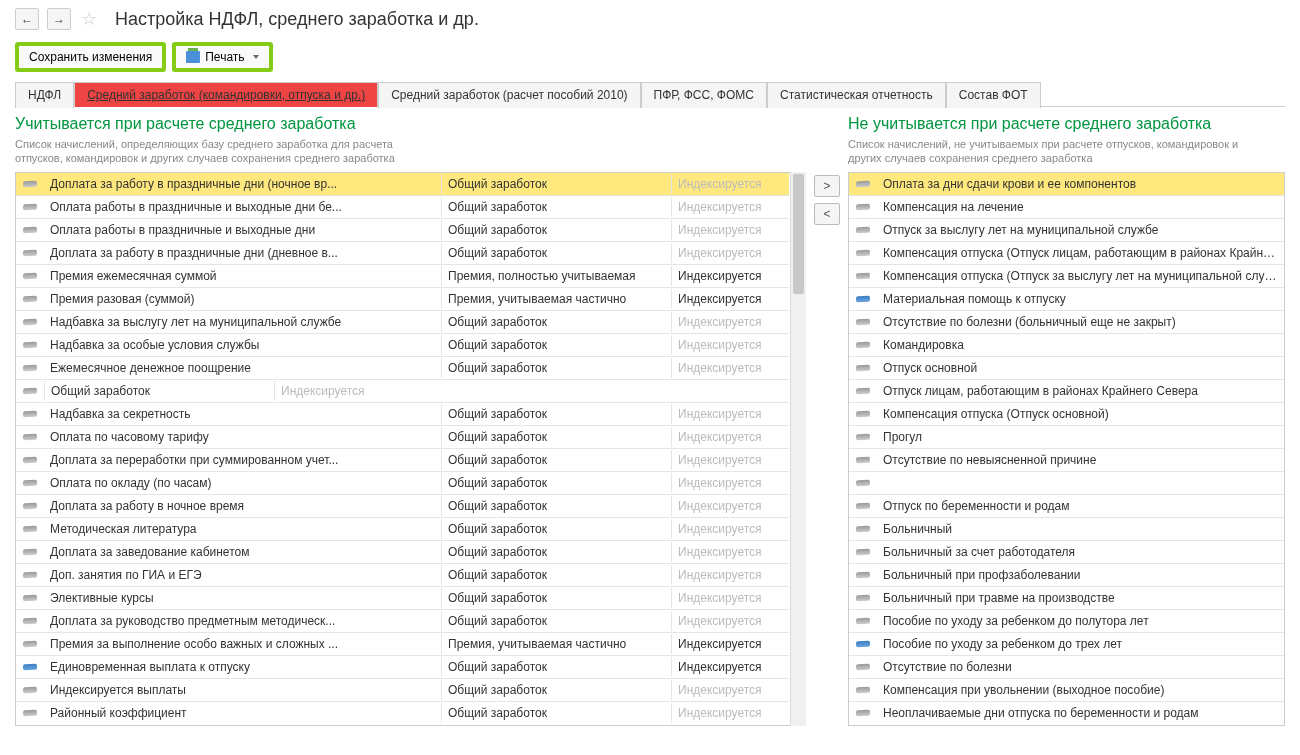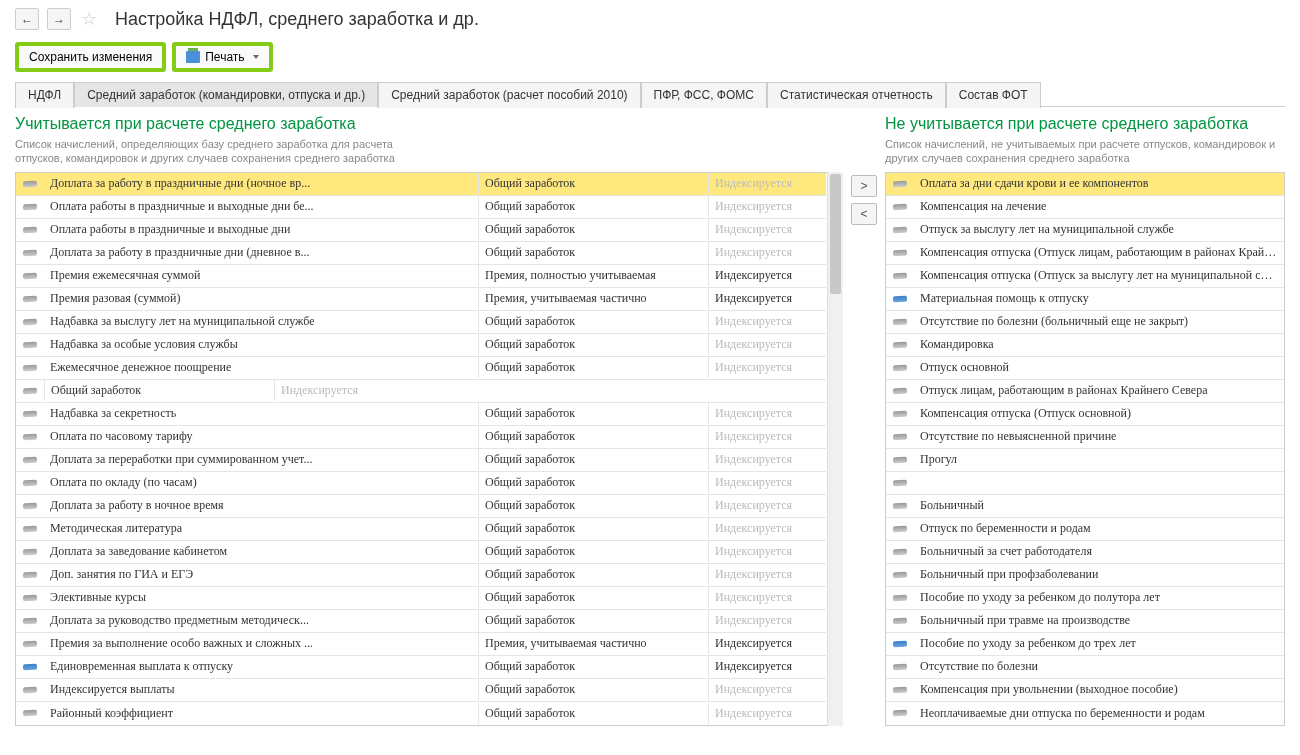--- a/index.html
+++ b/index.html
@@ -8,29 +8,29 @@
   .nav-btn { width: 24px; height: 22px; border: 1px solid #ccc; background: #f5f5f5; display: flex; align-items: center; justify-content: center; cursor: pointer; border-radius: 2px; }
   .star-icon { width: 20px; height: 20px; display: flex; align-items: center; justify-content: center; color: #ccc; font-size: 18px; }
   .page-title { font-size: 18px; color: #333; margin-left: 8px; }
   .toolbar { display: flex; gap: 6px; padding: 4px 15px 8px; }
   .tbtn { border: 4px solid #84cc16; background: #fafafa; padding: 4px 10px; border-radius: 3px; cursor: pointer; font-size: 12px; display: flex; align-items: center; gap: 5px; }
   .print-icon { width: 14px; height: 12px; background: #4a90d9; border-radius: 1px; position: relative; display: inline-block; }
   .print-icon::before { content:""; position:absolute; top:-3px; left:2px; width:10px; height:3px; background:#6ab04c; }
   .caret-down { display:inline-block; width:0; height:0; border-left:3px solid transparent; border-right:3px solid transparent; border-top:4px solid #666; margin-left:3px; }
   .tabs { display: flex; border-bottom: 1px solid #ccc; margin: 0 15px; }
   .tab { padding: 5px 12px; border: 1px solid #ccc; border-bottom: none; background: #f5f5f5; cursor: pointer; font-size: 12px; color: #333; position: relative; top: 2px; }
-  .tab.active { background: #e5e5e5; border-bottom: 1px solid #fff; }
+  .tab.active { background: #ef4444; border-bottom: 1px solid #fff; text-decoration: underline; }
   .content { display: flex; padding: 8px 15px; gap: 8px; }
   .col-left { flex: 1; min-width: 0; }
-  .col-right { width: 400px; }
+  .col-right { width: 437px; }
   .move-btns { display: flex; flex-direction: column; gap: 6px; padding-top: 60px; }
   .move-btn { width: 26px; height: 22px; border: 1px solid #bbb; background: #f5f5f5; display:flex; align-items:center; justify-content:center; cursor:pointer; border-radius:2px; font-size:12px; color:#555; }
   .section-title { color: #009640; font-size: 16px; margin-bottom: 4px; }
   .section-desc { color: #888; font-size: 11px; margin-bottom: 6px; line-height: 1.3; max-width: 400px; }
-  .table { border: 1px solid #ccc; font-family: Liberation Serif, serif; }
+  .table { border: 1px solid #ccc; }
   .row { display: flex; align-items: center; border-bottom: 1px solid #e5e5e5; background: #fff; min-height: 23px; font-size: 12px; }
   .row:last-child { border-bottom: none; }
   .row.selected { background: #ffe97f; }
   .row-icon { width: 28px; display:flex; align-items:center; justify-content:center; }
   .diamond { width: 14px; height: 6px; background: linear-gradient(#999, #ccc); border-radius: 2px; transform: skewY(-2deg); }
   .diamond.blue { background: linear-gradient(#3b7fc4, #6ba3e0); }
   .cell-name { flex: 1; padding: 3px 6px; overflow: hidden; text-overflow: ellipsis; white-space: nowrap; }
   .cell-type { width: 230px; padding: 3px 6px; border-left: 1px solid #e5e5e5; }
   .cell-idx { width: 118px; padding: 3px 6px; border-left: 1px solid #e5e5e5; color: #333; }
   .cell-idx.grey { color: #bbb; }
@@ -345,68 +345,68 @@
         <div class="row">
           <div class="row-icon">
             <div class="diamond"></div>
           </div>
           <div class="cell-name">Компенсация отпуска (Отпуск основной)</div>
         </div>
         <div class="row">
           <div class="row-icon">
             <div class="diamond"></div>
           </div>
+          <div class="cell-name">Прогул</div>
+        </div>
+        <div class="row">
+          <div class="row-icon">
+            <div class="diamond"></div>
+          </div>
           <div class="cell-name">Отсутствие по невыясненной причине</div>
         </div>
         <div class="row">
           <div class="row-icon">
             <div class="diamond"></div>
           </div>
-          <div class="cell-name">Прогул</div>
-        </div>
-        <div class="row">
-          <div class="row-icon">
-            <div class="diamond"></div>
-          </div>
+        </div>
+        <div class="row">
+          <div class="row-icon">
+            <div class="diamond"></div>
+          </div>
+          <div class="cell-name">Отпуск по беременности и родам</div>
         </div>
         <div class="row">
           <div class="row-icon">
             <div class="diamond"></div>
           </div>
           <div class="cell-name">Больничный</div>
         </div>
         <div class="row">
           <div class="row-icon">
             <div class="diamond"></div>
           </div>
-          <div class="cell-name">Отпуск по беременности и родам</div>
-        </div>
-        <div class="row">
-          <div class="row-icon">
-            <div class="diamond"></div>
-          </div>
           <div class="cell-name">Больничный за счет работодателя</div>
         </div>
         <div class="row">
           <div class="row-icon">
             <div class="diamond"></div>
           </div>
           <div class="cell-name">Больничный при профзаболевании</div>
         </div>
         <div class="row">
           <div class="row-icon">
             <div class="diamond"></div>
           </div>
+          <div class="cell-name">Больничный при травме на производстве</div>
+        </div>
+        <div class="row">
+          <div class="row-icon">
+            <div class="diamond"></div>
+          </div>
           <div class="cell-name">Пособие по уходу за ребенком до полутора лет</div>
-        </div>
-        <div class="row">
-          <div class="row-icon">
-            <div class="diamond"></div>
-          </div>
-          <div class="cell-name">Больничный при травме на производстве</div>
         </div>
         <div class="row">
           <div class="row-icon">
             <div class="diamond blue"></div>
           </div>
           <div class="cell-name">Пособие по уходу за ребенком до трех лет</div>
         </div>
         <div class="row">
           <div class="row-icon">
             <div class="diamond"></div>

